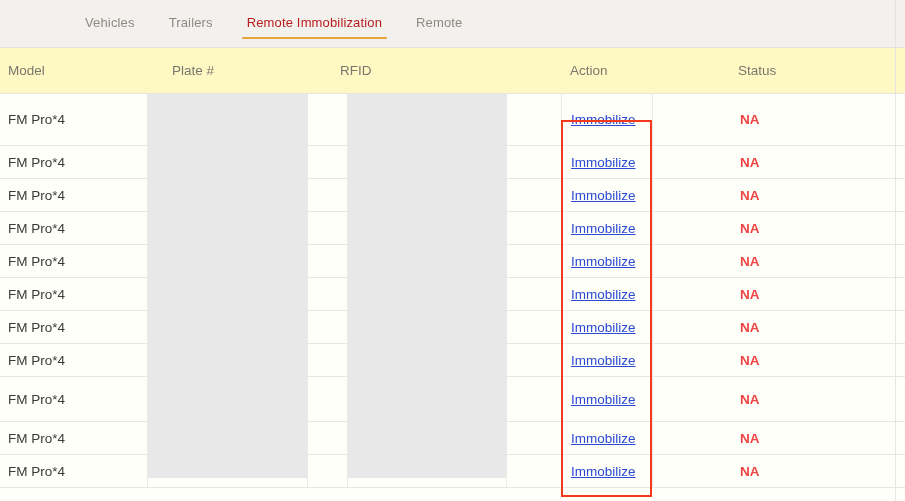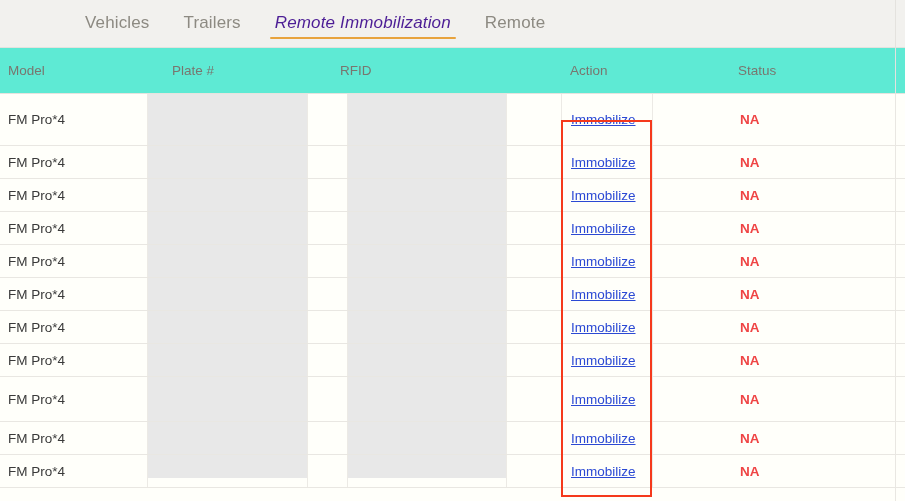--- a/index.html
+++ b/index.html
@@ -29,52 +29,51 @@
   #tabstrip {
     position: absolute;
     left: 68px; top: 0;
     height: 48px;
     display: flex;
     align-items: flex-start;
   }
   .tab {
     position: relative;
     padding: 13px 17px 0 17px;
-    font-size: 17px;
+    font-size: 13px;
     line-height: 20px;
     color: #8d8a82;
     letter-spacing: .15px;
     white-space: nowrap;
     cursor: pointer;
     height: 48px;
     box-sizing: border-box;
   }
   .tab.active {
-    color: #4c1d95;
-    font-style: italic;
+    color: #b91c1c;
   }
   .tab.active .tab-underline {
     position: absolute;
     left: 12px;
     right: 12px;
     bottom: 9px;
     height: 2.5px;
     background: #e8a33d;
     border-radius: 1px;
   }
   .tab-underline { display: none; }
   .tab.active .tab-underline { display: block; }
 
   
   #colheader {
     position: absolute;
     left: 0; top: 48px;
     width: 905px;
     height: 46px;
-    background: #5eead4;
+    background: #fef9c3;
     border-bottom: 1px solid #e6e4df;
     box-sizing: border-box;
   }
   .colh {
     position: absolute;
     top: 15px;
     font-size: 13.5px;
     color: #79766f;
     white-space: nowrap;
   }

